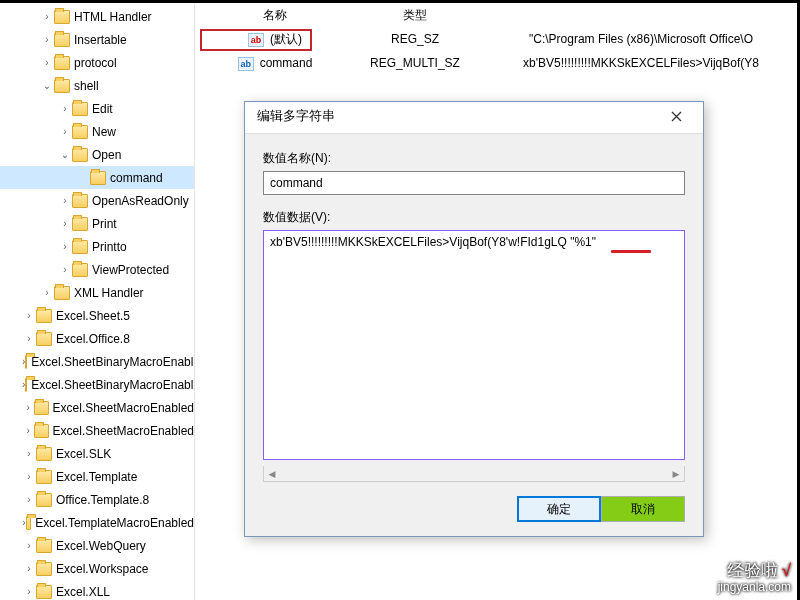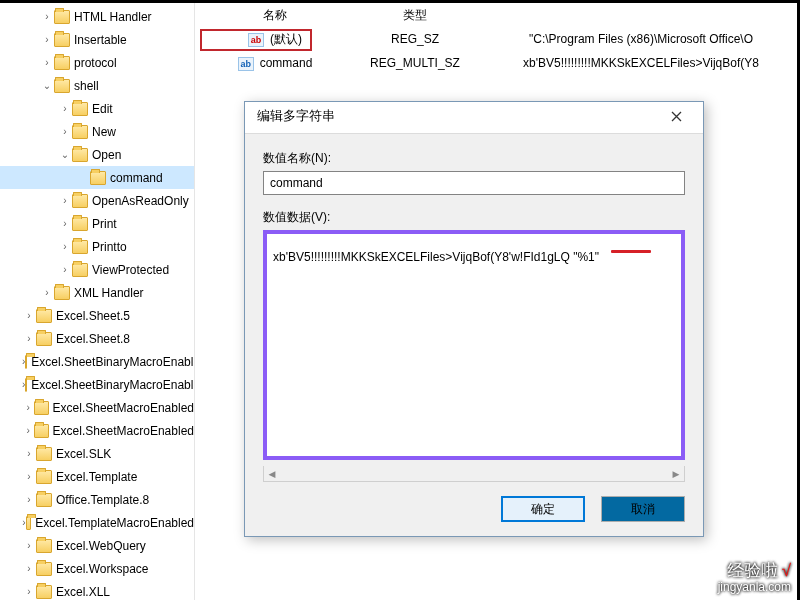--- a/index.html
+++ b/index.html
@@ -127,48 +127,48 @@
     width:100%;height:24px;
     border:1px solid #838383;
     background:#fff;
     padding:0 6px;
     font-size:12px;
     margin-bottom:14px;
     font-family:inherit;
   }
   .dlg-textarea{
     width:100%;height:230px;
-    border:4px solid #8b5cf6;
+    border:1px solid #8b5cf6;
     background:#fff;
-    padding:16px 6px;
+    padding:4px 6px;
     font-size:12px;
     font-family:inherit;
     resize:none;
     overflow:auto;
     margin-bottom:3px;
   }
   .hscroll{
     width:100%;height:16px;
     background:#f0f0f0;
     border:1px solid #cfcfcf;
     border-top:none;
     display:flex;justify-content:space-between;
     margin-bottom:14px;
   }
   .hscroll span{
     width:16px;height:100%;
     display:flex;align-items:center;justify-content:center;
     color:#888;font-size:9px;
   }
   .dlg-buttons{
-    display:flex;justify-content:flex-end;gap:16px;
+    display:flex;justify-content:flex-end;gap:0;
   }
   .dlg-btn{
     width:84px;height:26px;
-    background:#0369a1;
+    background:#84cc16;
     border:1px solid #adadad;
     font-size:12px;
     font-family:inherit;
     cursor:pointer;
   }
   .dlg-btn.primary{
     border:2px solid #0078d7;
     background:#e5f1fb;
   }
   .underline-red{
@@ -261,21 +261,21 @@
         <span class="tree-label">XML Handler</span>
       </div>
       <div class="tree-row indent-1">
         <span class="twisty">›</span>
         <span class="folder"></span>
         <span class="tree-label">Excel.Sheet.5</span>
       </div>
       <div class="tree-row indent-1">
         <span class="twisty">›</span>
         <span class="folder"></span>
-        <span class="tree-label">Excel.Sheet.8</span>
+        <span class="tree-label">Excel.Office.8</span>
       </div>
       <div class="tree-row indent-1">
         <span class="twisty">›</span>
         <span class="folder"></span>
         <span class="tree-label">Excel.SheetBinaryMacroEnabled</span>
       </div>
       <div class="tree-row indent-1">
         <span class="twisty">›</span>
         <span class="folder"></span>
         <span class="tree-label">Excel.SheetBinaryMacroEnabled</span>

